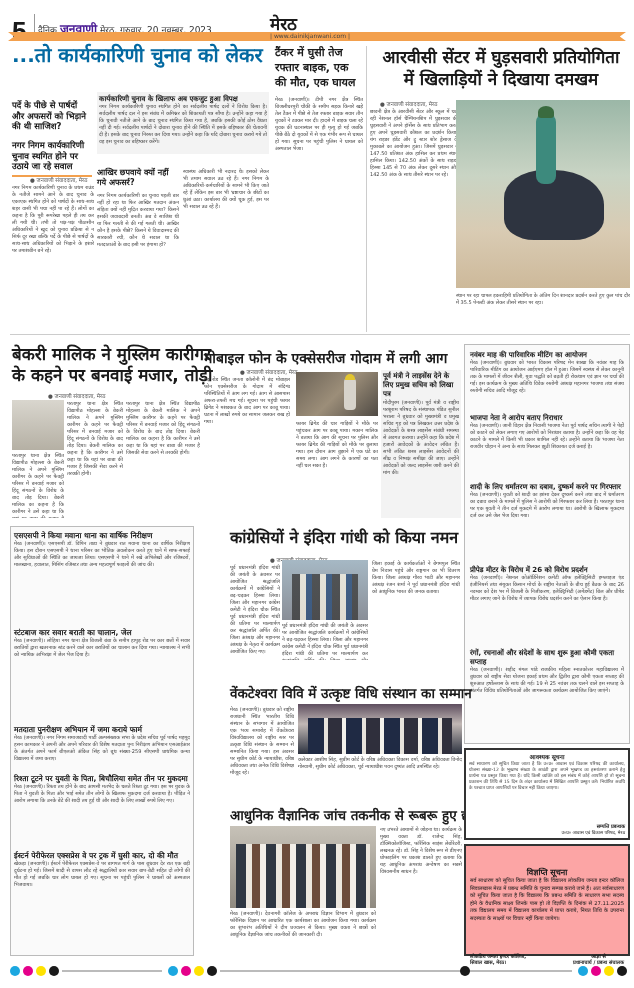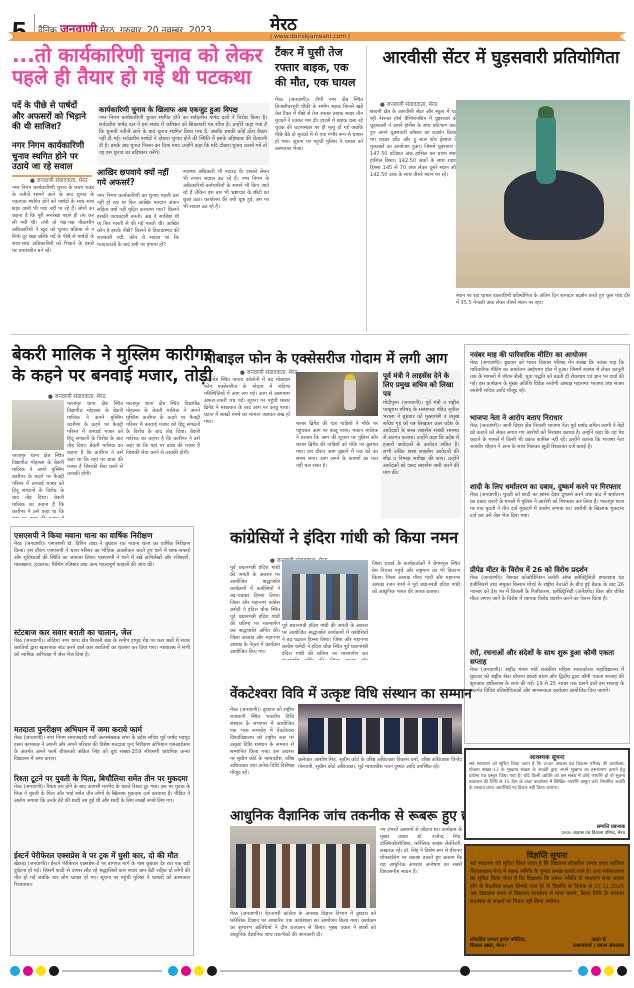--- a/index.html
+++ b/index.html
@@ -2,25 +2,25 @@
 <html><head>
 <meta charset="utf-8">
 <style>
   * { box-sizing: border-box; margin: 0; padding: 0; }
   html, body { width: 634px; height: 988px; background: #fff; overflow: hidden; }
   body { font-family: "DejaVu Sans", sans-serif; color: #1a1a1a; position: relative; }
   .abs { position: absolute; }
   .masthead { left: 0; top: 0; width: 634px; height: 40px; }
   .page-num { left: 12px; top: 16px; font-size: 26px; font-weight: bold; font-family: "Liberation Sans", sans-serif; }
   .paper-name { left: 38px; top: 20px; font-size: 9px; color: #333; }
-  .paper-name b { font-size: 12px; color: #be185d; }
+  .paper-name b { font-size: 12px; color: #4c1d95; }
   .edition { left: 270px; top: 12px; font-size: 17px; font-weight: bold; font-family: "DejaVu Serif", serif; }
   .banner { left: 8px; top: 32px; width: 618px; height: 9px; background: #f3a04d; clip-path: polygon(0 0, 100% 0, 99% 50%, 100% 100%, 0 100%, 1% 50%); }
   .website { left: 270px; top: 32px; font-size: 6px; color: #444; }
-  .hl-xl { font-family: "DejaVu Sans", sans-serif; font-weight: bold; color: #ec4899; line-height: 1.1; }
+  .hl-xl { font-family: "DejaVu Sans", sans-serif; font-weight: bold; color: #0369a1; line-height: 1.1; }
   .hl-big { font-size: 22px; }
   .hl-med { font-size: 18px; font-weight: bold; }
   .hl-sm { font-size: 10px; font-weight: bold; line-height: 1.25; }
   .body-text { font-size: 5px; line-height: 7px; color: #444; text-align: justify; overflow: hidden; }
   .byline { font-size: 5.5px; color: #555; }
   .box { border: 1px solid #bbb; background: #fafafa; }
   .shade { background: #f3f3f3; }
   .photo { background: #888; overflow: hidden; }
   .divider-h { height: 1px; background: #ccc; }
   .divider-v { width: 1px; background: #ccc; }
@@ -41,41 +41,41 @@
     <b>जनवाणी</b>
     <span>मेरठ, गुरुवार, 20 नवम्बर, 2023</span>
   </div>
   <div class="abs edition">मेरठ</div>
   <div class="abs banner"></div>
   <div class="abs website">| www.dainikjanwani.com |</div>
 </div>
 
 <div class="abs hl-xl" style="left:12px;top:44px;width:260px;font-size:20px;">
   <div>...तो कार्यकारिणी चुनाव को लेकर</div>
-  <div>पहले ही तैयार हो गई थी पटकथा</div>
 </div>
 <div class="abs hl-sm" style="left:12px;top:100px;width:80px;font-size:8.5px;">पर्दे के पीछे से पार्षदों और अफसरों को भिड़ाने की थी साजिश?</div>
 <div class="abs hl-sm" style="left:12px;top:140px;width:80px;font-size:8.5px;border-bottom:2px solid #f3a04d;padding-bottom:3px;">नगर निगम कार्यकारिणी चुनाव स्थगित होने पर उठाये जा रहे सवाल</div>
 <div class="abs byline" style="left:30px;top:176px;">● जनवाणी संवाददाता, मेरठ</div>
 <div class="abs body-text" style="left:12px;top:184px;width:82px;height:148px;">नगर निगम कार्यकारिणी चुनाव के प्रथम राउंड के नतीजे सामने आने के बाद चुनाव के एकाएक स्थगित होने को पार्षदों के साथ-साथ शहर वासी भी पचा नहीं पा रहे हैं। लोगों का कहना है कि पूरी रूपरेखा पहले ही तय कर ली गयी थी। तभी तो पक्ष-पक्ष पीठासीन अधिकारियों ने खुद को चुनाव प्रक्रिया से न सिर्फ दूर रखा बल्कि पर्दे के पीछे से पार्षदों के साथ-साथ अधिकारियों को भिड़ाने के इशारे पर तमाशबीन बने रहे।</div>
 
-<div class="abs shade" style="left:97px;top:103px;width:172px;height:62px;padding:2px;">
+<div class="abs shade" style="left:97px;top:92px;width:172px;height:62px;padding:2px;">
   <div style="font-size:7px;font-weight:bold;">कार्यकारिणी चुनाव के खिलाफ अब एकजुट हुआ विपक्ष</div>
   <div class="body-text" style="height:50px;">नगर निगम कार्यकारिणी चुनाव स्थगित होने का सर्वदलीय पार्षद दलों ने विरोध किया है। सर्वदलीय पार्षद दल ने इस संबंध में कमिश्नर को शिकायती पत्र सौंपा है। उन्होंने कहा गया है कि चुनावी नतीजे आने के बाद चुनाव स्थगित किया गया है, जबकि इसकी कोई ठोस वैधता नहीं दी गई। सर्वदलीय पार्षदों ने दोबारा चुनाव होने की स्थिति में इसके बहिष्कार की चेतावनी दी है। इसके बाद चुनाव निरस्त कर दिया गया। उन्होंने कहा कि यदि दोबारा चुनाव कराये गये तो वह इस चुनाव का बहिष्कार करेंगे।</div>
 </div>
 <div class="abs hl-sm" style="left:97px;top:168px;width:82px;font-size:8px;">आखिर छपवाये क्यों नहीं गये अफसर्र?</div>
 <div class="abs body-text" style="left:97px;top:192px;width:82px;height:140px;">नगर निगम कार्यकारिणी का चुनाव पहली बार नहीं हो रहा था फिर आखिर मतदान अंकन संहिता क्यों नहीं मुद्रित करवाया गया? किसने इसकी जवाबदारी बनती। अब वे साजिश थी या फिर गलती से की गई गलती थी। आखिर कौन है इसके पीछे? किसने ये विवादास्पद की सारकारी रची, कौन थे सवाल था कि मतदाताओं के बाद इसी पर हंगामा हो?</div>
 <div class="abs body-text" style="left:183px;top:168px;width:86px;height:164px;">स्वास्थ्य अधिकारी भी नदारद थे। इसको लेकर भी तमाम सवाल उठ रहे हैं। नगर निगम के अधिकारियों-कर्मचारियों के सामने भी किए जाते रहे हैं लेकिन इस बार भी भ्रष्टाचार के छीटों का धुआं उठा। कार्यालय की क्यों चूक हुई, इस पर भी सवाल उठ रहे हैं।</div>
 
 <div class="abs hl-med" style="left:275px;top:46px;width:88px;font-size:11px;line-height:1.35;">टैंकर में घुसी तेज रफ्तार बाइक, एक की मौत, एक घायल</div>
 <div class="abs body-text" style="left:275px;top:96px;width:88px;height:236px;">मेरठ (जनवाणी)। टीपी नगर क्षेत्र स्थित बिजलीघरपुरी चौकी के समीप सड़क किनारे खड़े तेल टैंकर में पीछे से तेज रफ्तार बाइक सवार तीन युवकों ने टक्कर मार दी। हादसे में बाइक चला रहे युवक की घटनास्थल पर ही मृत्यु हो गई जबकि पीछे बैठे दो युवकों में से एक गंभीर रूप से घायल हो गया। सूचना पर पहुंची पुलिस ने घायल को अस्पताल भेजा।</div>
 <div class="abs divider-v" style="left:366px;top:46px;height:286px;"></div>
 
 <div class="abs hl-med" style="left:372px;top:46px;width:258px;font-size:17px;line-height:1.3;text-align:center;">
   <div>आरवीसी सेंटर में घुड़सवारी प्रतियोगिता</div>
+  <div>में खिलाड़ियों ने दिखाया दमखम</div>
 </div>
 <div class="abs byline" style="left:380px;top:100px;">● जनवाणी संवाददाता, मेरठ</div>
 <div class="abs body-text" style="left:370px;top:108px;width:88px;height:224px;">छावनी क्षेत्र के आरवीसी सेंटर और स्कूल में चल रही नेशनल हॉर्स चैम्पियनशिप में घुड़सवार की घुड़सवारी ने अपने हॉर्सेस के साथ प्रतिभाग करते हुए अपने घुड़सवारी कौशल का प्रदर्शन किया। यंग राइडर इंडेंट और ट्रू स्टार शोर ड्रेसाज के मुकाबले का आयोजन हुआ। जिसमें घुड़सवार ने 147.50 प्रतिशत अंक हासिल कर प्रथम स्थान हासिल किया। 142.50 अंकों के साथ राइडर हिस्सा 145 से 70 अंक लेकर दूसरे स्थान और 142.50 अंक के साथ तीसरे स्थान पर रहे।</div>
 <div class="abs photo" style="left:456px;top:100px;width:174px;height:188px;background:linear-gradient(180deg,#9bb7a7 0%,#c9d4c4 40%,#d9cbb3 70%,#cdb99a 100%);">
   <div class="abs" style="left:48px;top:70px;width:100px;height:70px;background:#2e3440;border-radius:40% 50% 30% 30%;"></div>
   <div class="abs" style="left:80px;top:14px;width:20px;height:70px;background:#3d8a7d;border-radius:8px;"></div>
   <div class="abs" style="left:82px;top:6px;width:16px;height:12px;background:#3a6b3f;border-radius:50% 50% 20% 20%;"></div>
 </div>
 <div class="abs body-text" style="left:456px;top:292px;width:174px;height:40px;">स्थान पर रहा चापल इकराहिमी प्रतियोगिता के अंतिम दिन शानदार प्रदर्शन करते हुए कुल पांच दौर में 35.5 पेनल्टी अंक लेकर तीसरे स्थान पर रहा।</div>
 
@@ -174,21 +174,21 @@
 <div class="abs body-text" style="left:230px;top:910px;width:146px;height:46px;">मेरठ (जनवाणी)। देवनागरी कॉलेज के अपराध विज्ञान विभाग में बुधवार को फॉरेंसिक विज्ञान पर आधारित एक कार्यशाला का आयोजन किया गया। कार्यक्रम का शुभारंभ अतिथियों ने दीप प्रज्वलन से किया। मुख्य वक्ता ने छात्रों को आधुनिक वैज्ञानिक जांच तकनीकों की जानकारी दी।</div>
 <div class="abs body-text" style="left:380px;top:826px;width:82px;height:130px;">नए उभरते आयामों से जोड़ना था। कार्यक्रम के मुख्य वक्ता डॉ. राजेन्द्र सिंह, टॉक्सिकोलॉजिस्ट, फॉरेंसिक साइंस लेबोरेटरी, लखनऊ रहे। डॉ. सिंह ने विशेष रूप से डीएनए प्रोफाइलिंग पर प्रकाश डालते हुए बताया कि यह आधुनिक अपराध अन्वेषण का सबसे विश्वसनीय साधन है।</div>
 
 <div class="abs box" style="left:464px;top:748px;width:166px;height:92px;padding:3px;background:#fff;border:2px solid #333;">
   <div class="notice-title" style="font-size:6px;">आवश्यक सूचना</div>
   <div class="body-text" style="height:62px;font-size:4.5px;line-height:6px;">सर्व साधारण को सूचित किया जाता है कि उ०प्र० आवास एवं विकास परिषद की कार्यालय, योजना संख्या-12 के भूखण्ड संख्या के आवंटी द्वारा अपने भूखण्ड का हस्तांतरण कराने हेतु प्रार्थना पत्र प्रस्तुत किया गया है। यदि किसी व्यक्ति को इस संबंध में कोई आपत्ति हो तो सूचना प्रकाशन की तिथि से 15 दिन के अंदर कार्यालय में लिखित आपत्ति प्रस्तुत करें। निर्धारित अवधि के पश्चात प्राप्त आपत्तियों पर विचार नहीं किया जाएगा।</div>
   <div style="text-align:right;font-size:5px;font-weight:bold;">सम्पत्ति प्रबन्धक</div>
   <div style="text-align:right;font-size:4.5px;">उ०प्र० आवास एवं विकास परिषद, मेरठ</div>
 </div>
 
-<div class="abs box" style="left:464px;top:844px;width:166px;height:112px;padding:3px 4px;background:#a16207;border:2px solid #333;">
+<div class="abs box" style="left:464px;top:844px;width:166px;height:112px;padding:20px 4px;background:#fca5a5;border:2px solid #333;">
   <div class="notice-title">विज्ञप्ति सूचना</div>
   <div class="notice-text" style="font-size:5.2px;line-height:7.5px;height:76px;overflow:hidden;">सर्व साधारण को सूचित किया जाता है कि विद्यालय लोकप्रिय जनता इन्टर कॉलिज सिवालखास मेरठ में प्रबन्ध समिति के चुनाव सम्पन्न कराये जाने हैं। अतः सर्वसाधारण को सूचित किया जाता है कि विद्यालय कि प्रबन्ध समिति के साधारण सभा सदस्य होने के वैधानिक साक्ष्य जिनके पास हो तो विज्ञप्ति के दिनांक से 27.11.2025 तक विद्यालय समय में विद्यालय कार्यालय में प्राप्त कराये, नियत तिथि के उपरान्त सदस्यता के साक्ष्यों पर विचार नहीं किया जायेगा।</div>
   <div style="display:flex;justify-content:space-between;font-size:5px;font-weight:bold;">
     <div>
       <div>लोकप्रिय जनता इण्टर कॉलिज,</div>
       <div>सिवाल खास, मेरठ।</div>
     </div>
     <div style="text-align:center;">
       <div>आज्ञा से</div>
       <div>प्रधानाचार्य / प्रबन्ध संचालक</div>

